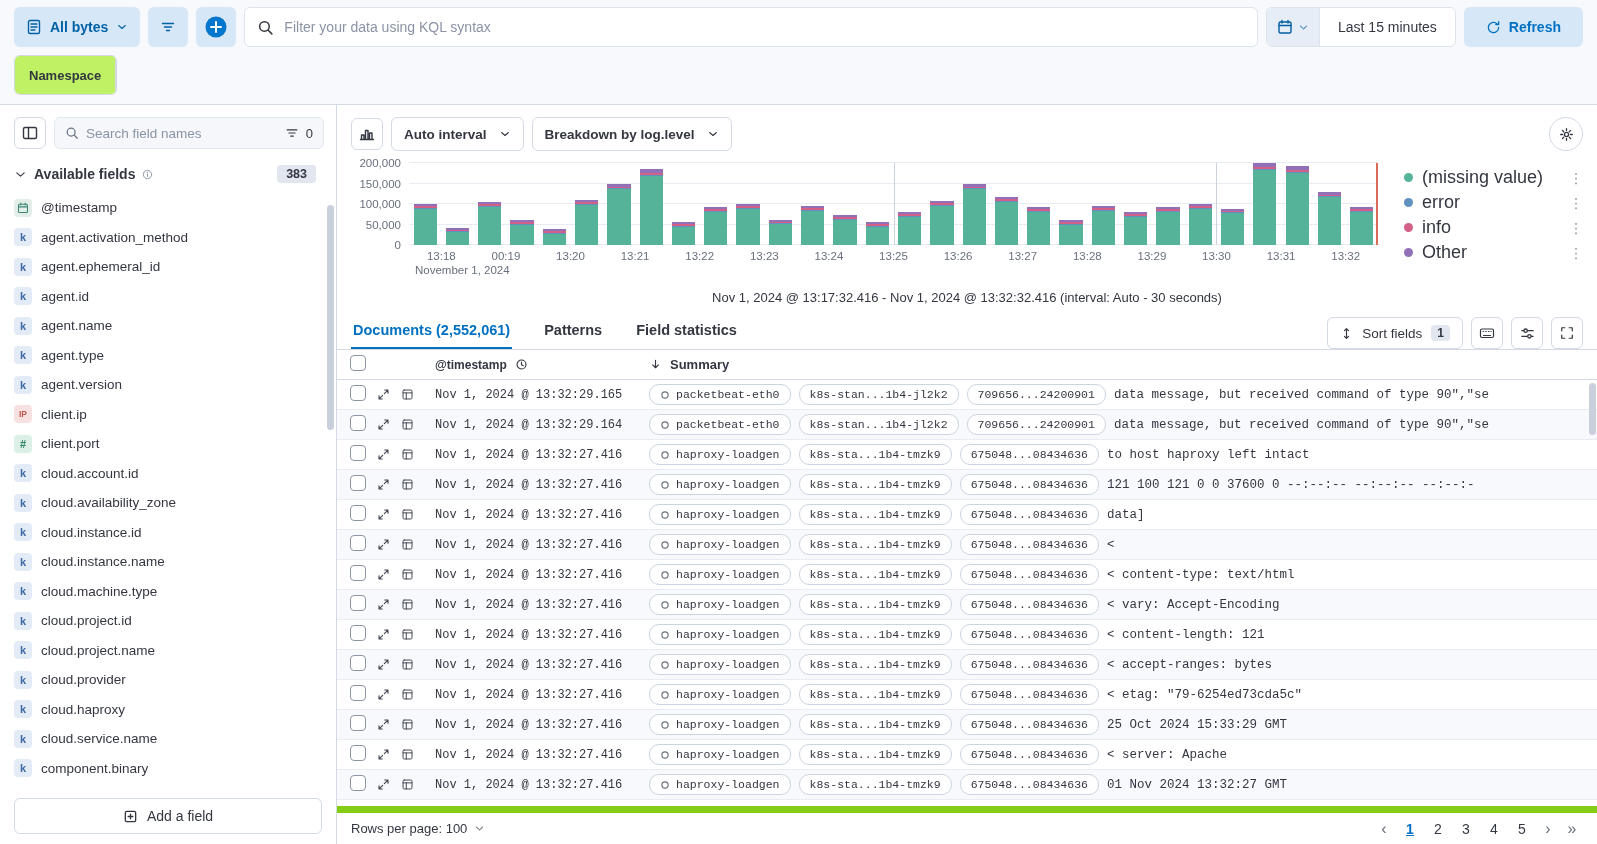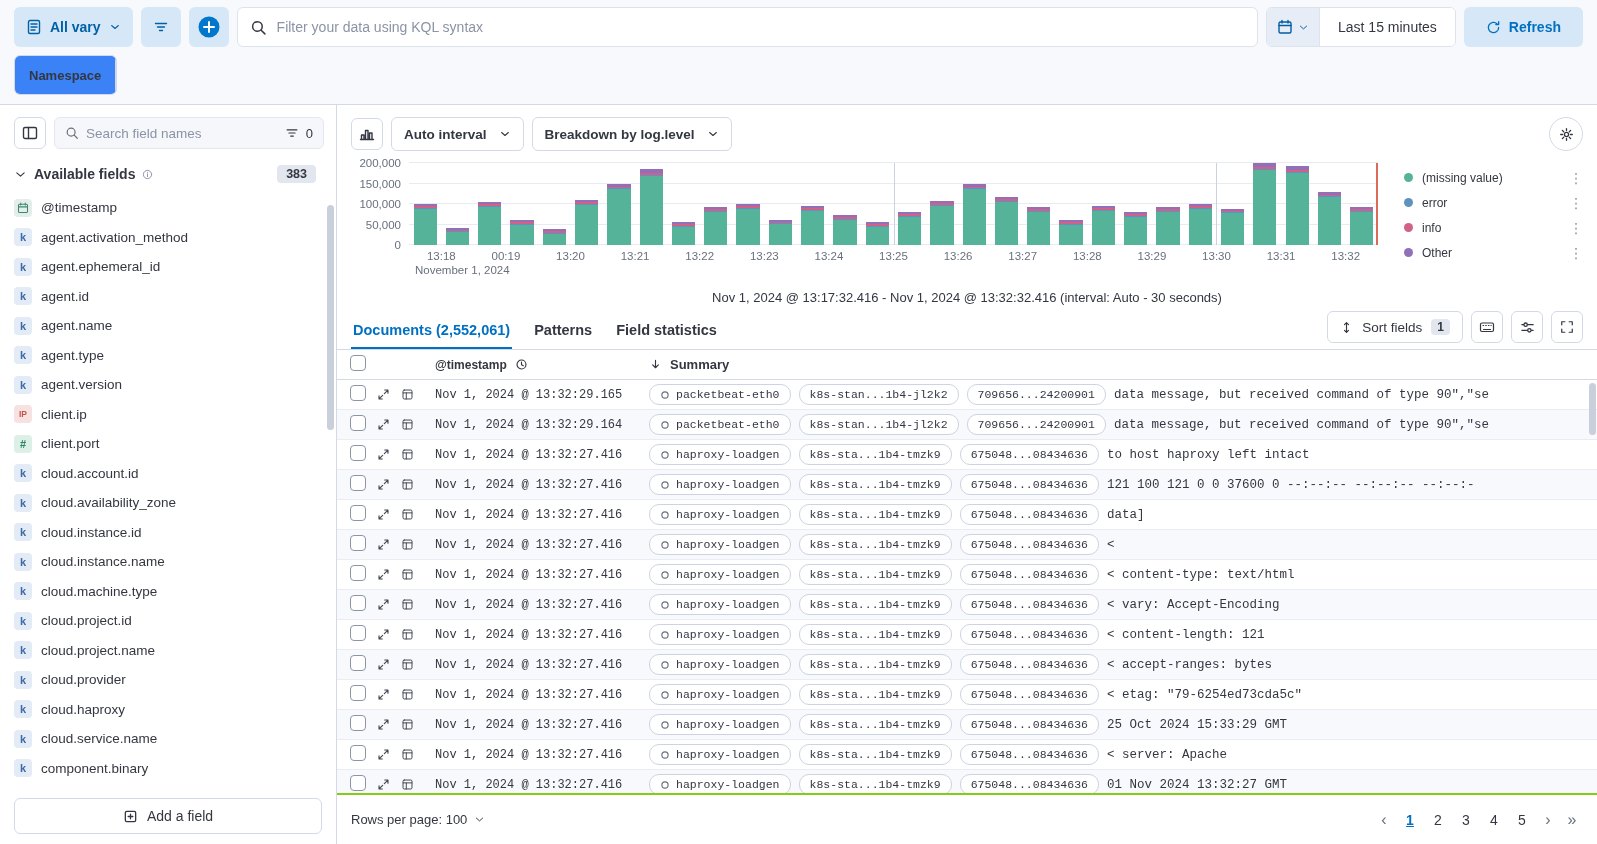--- a/index.html
+++ b/index.html
@@ -18,21 +18,21 @@
   .btn{display:inline-flex;align-items:center;gap:8px;height:40px;border:none;border-radius:6px;padding:0 12px;font-size:14px}
   .btn-light{background:#d6e7f7;color:#0061a6;font-weight:600}
   .btn-sq{width:40px;justify-content:center;padding:0}
   .kql{flex:1;display:flex;align-items:center;gap:10px;height:40px;background:#fff;border:1px solid #dde3ec;border-radius:6px;padding:0 12px}
   .datectl{display:flex;height:40px;border:1px solid #dde3ec;border-radius:6px;overflow:hidden;background:#fff;flex:none}
   .dateseg{display:flex;align-items:center;gap:5px;padding:0 10px;background:#e7edf6;border:none;border-right:1px solid #dde3ec;color:#005ea3}
   .daterange{padding:0 18px;background:#fff;border:none;font-size:14px;color:#343741}
   .btn-refresh{background:#d6e7f7;color:#0071c2;font-weight:600;padding:0 22px;flex:none}
   .nsrow{margin-top:8px}
   .nsgroup{display:inline-flex;height:40px;border:1px solid #d3dae6;border-radius:6px;overflow:hidden;background:#fff}
-  .nslabel{display:flex;align-items:center;padding:0 14px;background:#3b82f6;font-weight:700;font-size:13px;border-right:1px solid #d3dae6}
+  .nslabel{display:flex;align-items:center;padding:0 14px;background:#bef264;font-weight:700;font-size:13px;border-right:1px solid #d3dae6}
   .nsvalue{display:flex;align-items:center;justify-content:space-between;width:358px;padding:0 12px;background:#fbfcfe;border:none;color:#69707d;font-size:14px}
 
   
   .content{flex:1;display:flex;min-height:0}
   .sidebar{width:337px;flex:none;border-right:1px solid #d3dae6;position:relative;padding:12px 12px 56px 14px;background:#fff}
   .sb-search-row{display:flex;gap:8px}
   .iconbtn{width:32px;height:32px;border:1px solid #d3dae6;border-radius:6px;background:#fff;display:inline-flex;align-items:center;justify-content:center;color:#343741;flex:none}
   .sb-search{flex:1;display:flex;align-items:center;gap:7px;height:32px;background:#f5f7fb;border:1px solid #e3e8f0;border-radius:6px;padding:0 10px;color:#69707d}
   .sb-search input{font-size:13.5px}
   .fcount{font-size:13px;color:#343741;flex:none}
@@ -66,28 +66,28 @@
   .vmark{position:absolute;top:0;bottom:0;width:1px;background:#ccd2dd}
   .bars{position:absolute;inset:0;display:flex;align-items:flex-end}
   .bar-slot{flex:1;display:flex;justify-content:center;align-items:flex-end;height:100%}
   .bar{display:flex;flex-direction:column-reverse;width:72%}
   .seg{width:100%}
   .nowline{position:absolute;right:0;top:0;bottom:0;width:2px;background:#da6b57}
   .xlabels{position:relative;height:36px;font-size:11.5px;color:#69707d}
   .xlabel{position:absolute;top:5px;transform:translateX(-50%)}
   .xdate{position:absolute;left:6px;top:19px;white-space:nowrap}
   .legend{width:185px;flex:none;padding:2px 0 0 26px}
-  .legend-item{display:flex;align-items:center;gap:9px;height:25px;font-size:12px;cursor:pointer}
+  .legend-item{display:flex;align-items:center;gap:9px;height:25px;font-size:18px;cursor:pointer}
   .dot{width:9px;height:9px;border-radius:50%;flex:none}
   .legend-menus{width:26px;flex:none;display:flex;flex-direction:column;padding-top:2px}
   .legend-menu{height:25px;display:flex;align-items:center;justify-content:center;color:#8b93a3;font-size:14px;cursor:pointer}
   .caption{text-align:center;font-size:13px;color:#343741;padding:9px 0 2px}
 
   
-  .tabsrow{display:flex;align-items:flex-start;gap:20px;padding:4px 14px 0}
+  .tabsrow{display:flex;align-items:flex-end;gap:30px;padding:4px 14px 0}
   .tab{font-size:14.5px;font-weight:700;padding:11px 2px 9px;border-bottom:2px solid transparent;cursor:pointer}
   .tab.active{color:#0071c2;border-bottom-color:#0071c2}
   .tab-actions{margin-left:auto;display:flex;align-items:center;gap:8px}
   .sortbtn{height:32px;display:inline-flex;align-items:center;gap:9px;border:1px solid #d3dae6;border-radius:6px;background:#fff;padding:0 12px;font-size:13.5px;font-weight:500;color:#343741}
   .cnt{background:#e1e6ef;border-radius:4px;padding:1px 6px;font-size:12px;font-weight:700}
 
   
   .thead,.trow{display:grid;grid-template-columns:40px 58px 214px minmax(0,1fr);align-items:center}
   .thead{height:31px;border-top:1px solid #d3dae6;border-bottom:1px solid #d3dae6;font-size:13px;font-weight:700}
   .c-check{padding-left:13px}
@@ -99,21 +99,21 @@
   .c-actions{display:flex;gap:11px;align-items:center;color:#41454f}
   .rowic svg{width:13px;height:13px;display:block}
   .c-time{font-family:"Liberation Mono","DejaVu Sans Mono",monospace;font-size:12px;white-space:nowrap}
   .c-summary{display:flex;align-items:center;gap:8px;min-width:0;padding-right:6px}
   .pill{display:inline-flex;align-items:center;gap:6px;height:21px;padding:0 10px;border:1px solid #ccd4e1;border-radius:10px;background:#fff;font-family:"Liberation Mono","DejaVu Sans Mono",monospace;font-size:11.5px;white-space:nowrap;flex:none;cursor:pointer}
   .pillic svg{width:10px;height:10px;display:block;color:#69707d}
   .msg{font-family:"Liberation Mono","DejaVu Sans Mono",monospace;font-size:12.5px;white-space:pre;overflow:hidden;color:#343741}
   .vscroll{position:absolute;right:1px;top:3px;width:7px;height:52px;background:#c9d0dc;border-radius:4px}
 
   
-  .footer{height:51px;border-top:2px solid #84cc16;display:flex;align-items:center;padding:0 14px;flex:none}
+  .footer{height:38px;border-top:7px solid #84cc16;display:flex;align-items:center;padding:0 14px;flex:none}
   .rpp{display:flex;align-items:center;gap:7px;background:none;border:none;font-size:13px;color:#343741}
   .pagination{margin-left:auto;display:flex;align-items:center;gap:2px;font-size:14px}
   .pg-num{width:26px;text-align:center;padding:4px 0;color:#343741;cursor:pointer}
   .pg-num.current{color:#0071c2;font-weight:700;text-decoration:underline}
   .pg-arrow{width:22px;text-align:center;color:#69707d;font-size:16px;cursor:pointer}
 
   .ic{display:inline-flex;align-items:center;justify-content:center}
   .ic svg{display:block}
 </style>
 </head>
@@ -123,21 +123,21 @@
 
   <div class="headwrap">
     <div class="topbar">
       <button class="btn btn-light">
         <span class="ic">
             <svg class="s" width="16" height="16" viewBox="0 0 16 16">
               <rect x="2.5" y="1.5" width="11" height="13" rx="1.5"></rect>
               <path d="M5 5h6M5 8h6M5 11h4"></path>
             </svg>
           </span>
-        <span>All vary</span>
+        <span>All bytes</span>
         <span class="ic">
             <svg class="s" width="12" height="12" viewBox="0 0 16 16">
               <path d="M3.5 6l4.5 4 4.5-4"></path>
             </svg>
           </span>
       </button>
       <button class="btn btn-light btn-sq">
         <span class="ic">
             <svg class="s" width="16" height="16" viewBox="0 0 16 16">
               <path d="M2.5 4.5h11M4.5 8h7M6.5 11.5h3"></path>

